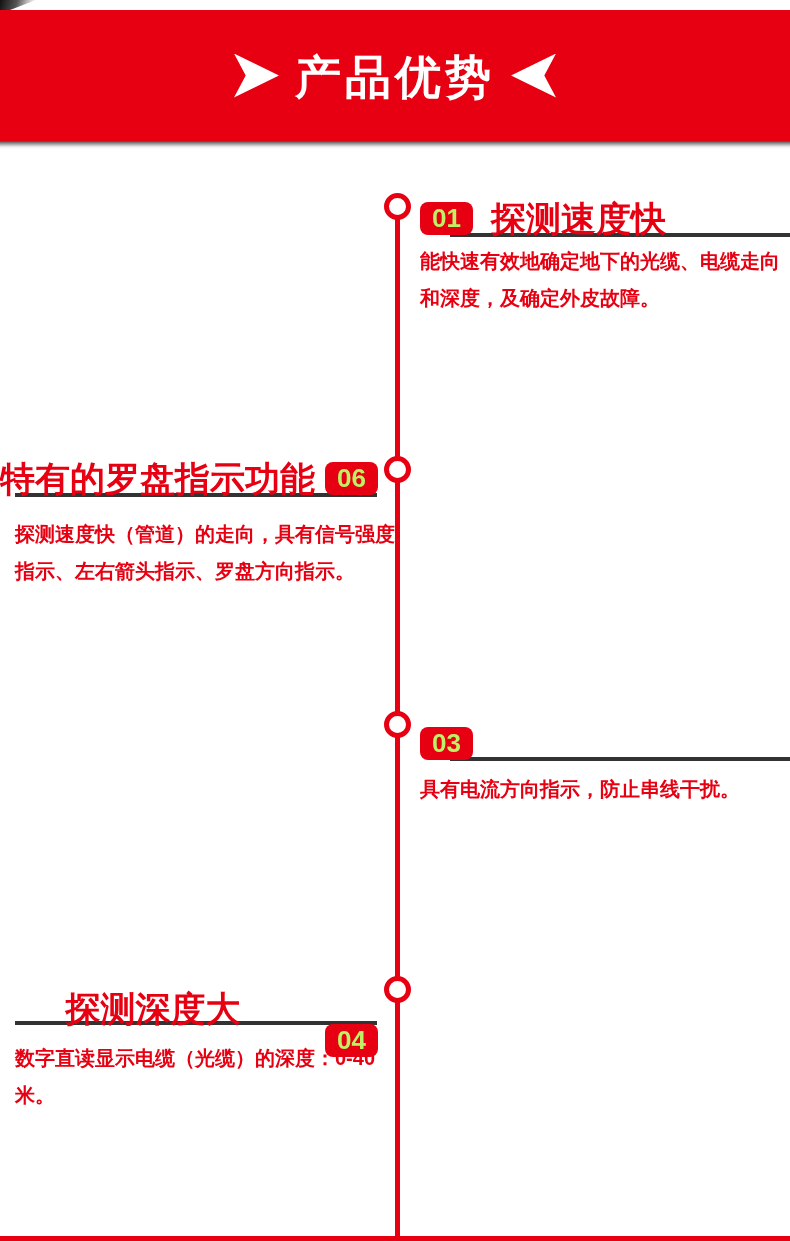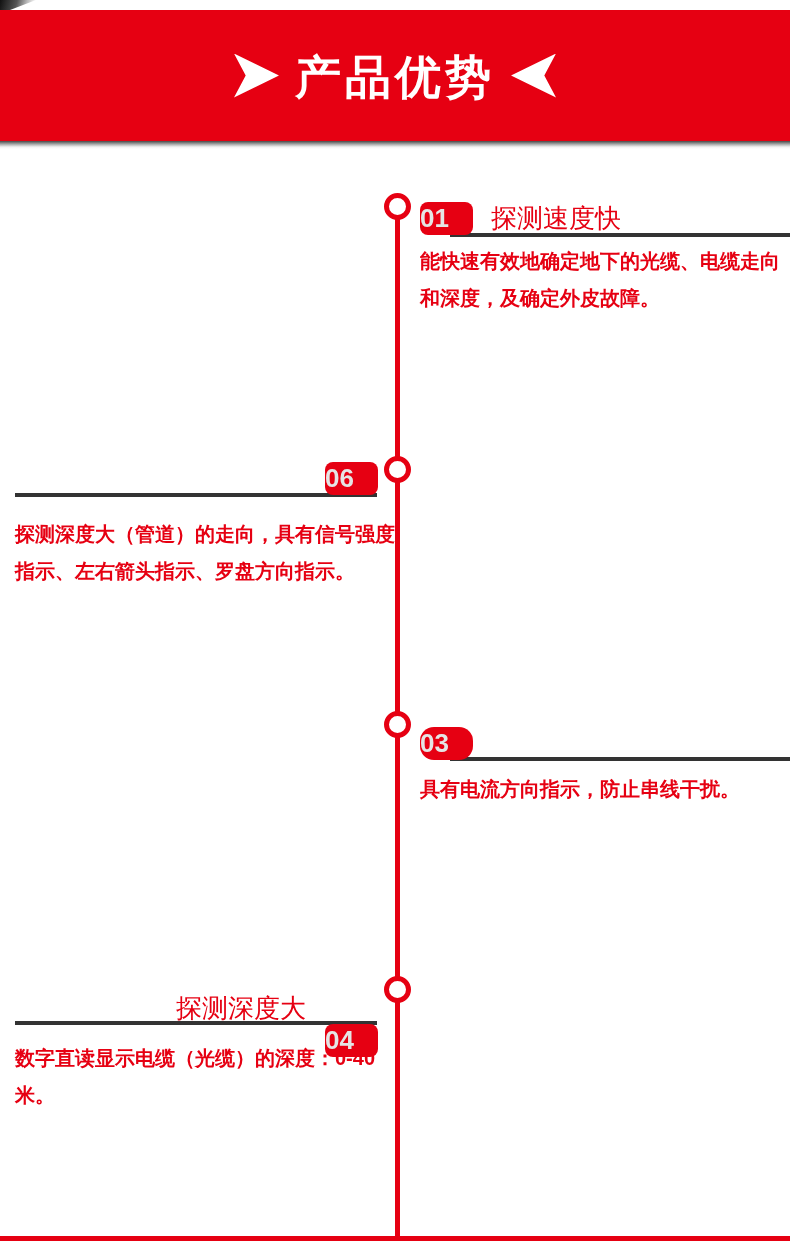--- a/index.html
+++ b/index.html
@@ -27,31 +27,31 @@
   
   .vline { position:absolute; left:395px; top:205px; width:5px; height:1036px; background:var(--red); z-index:0; }
   .bottom-bar { position:absolute; left:0; top:1236px; width:790px; height:5px; background:var(--red); z-index:1; }
   .dot { position:absolute; width:27px; height:27px; background:#ffffff; border:5px solid var(--red);
     border-radius:50%; z-index:3; }
   .dot1 { left:384px; top:193px; } .dot2 { left:384px; top:456px; }
   .dot3 { left:384px; top:711px; } .dot4 { left:384px; top:976px; }
 
   
   .badge { position:absolute; width:53px; height:33px; background:var(--red); border-radius:8px;
-    color:#e5e5e5; font-size:26px; font-weight:bold; text-align:left; line-height:33px; z-index:2; }
+    color:#bef264; font-size:26px; font-weight:bold; text-align:center; line-height:33px; z-index:2; }
   .badge1 { left:420px; top:202px; } .badge2 { left:325px; top:462px; }
-  .badge3 { left:420px; top:727px;border-radius:14px; } .badge4 { left:325px; top:1024px; }
+  .badge3 { left:420px; top:727px; } .badge4 { left:325px; top:1024px; }
 
   
-  .ititle { position:absolute; color:var(--red); font-size:26px; font-weight:normal; line-height:33px;
+  .ititle { position:absolute; color:var(--red); font-size:35px; font-weight:bold; line-height:33px;
     white-space:nowrap; z-index:2; }
   .title1 { left:491px; top:202px; }
   .title2 { left:0; top:462px; width:306px; text-align:right; }
   .title3 { left:491px; top:727px; }
-  .title4 { left:0; top:992px; width:306px; text-align:right; }
+  .title4 { left:0; top:992px; width:306px; text-align:center; }
 
   
   .rule { position:absolute; height:4px; background:var(--rule); z-index:1; }
   .rule1 { left:450px; top:233px; width:340px; }
   .rule2 { left:15px;  top:493px; width:362px; }
   .rule3 { left:450px; top:757px; width:340px; }
   .rule4 { left:15px;  top:1021px; width:362px; }
 
   
   .ibody { position:absolute; color:var(--red); font-size:20px; font-weight:bold; line-height:37px;
@@ -82,22 +82,23 @@
 
   <span class="dot dot1"></span>
   <span class="badge badge1">01</span>
   <span class="ititle title1">探测速度快</span>
   <div class="rule rule1"></div>
   <p class="ibody body1">能快速有效地确定地下的光缆、电缆走向
 和深度，及确定外皮故障。</p>
 
   <span class="dot dot2"></span>
   <span class="badge badge2">06</span>
+  <span class="ititle title2">特有的罗盘指示功能</span>
   <div class="rule rule2"></div>
-  <p class="ibody body2">探测深度大（管道）的走向，具有信号强度
+  <p class="ibody body2">探测速度快（管道）的走向，具有信号强度
 指示、左右箭头指示、罗盘方向指示。</p>
 
   <span class="dot dot3"></span>
   <span class="badge badge3">03</span>
   <div class="rule rule3"></div>
   <p class="ibody body3">具有电流方向指示，防止串线干扰。</p>
 
   <span class="dot dot4"></span>
   <span class="badge badge4">04</span>
   <span class="ititle title4">探测深度大</span>

